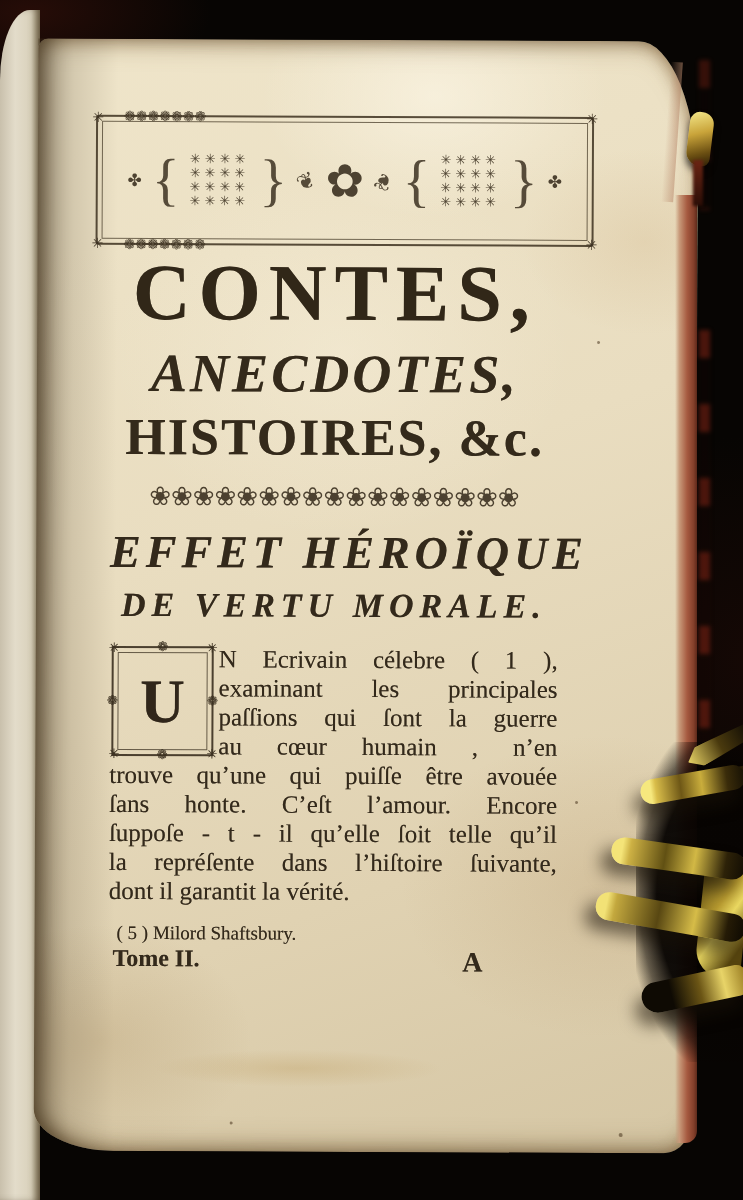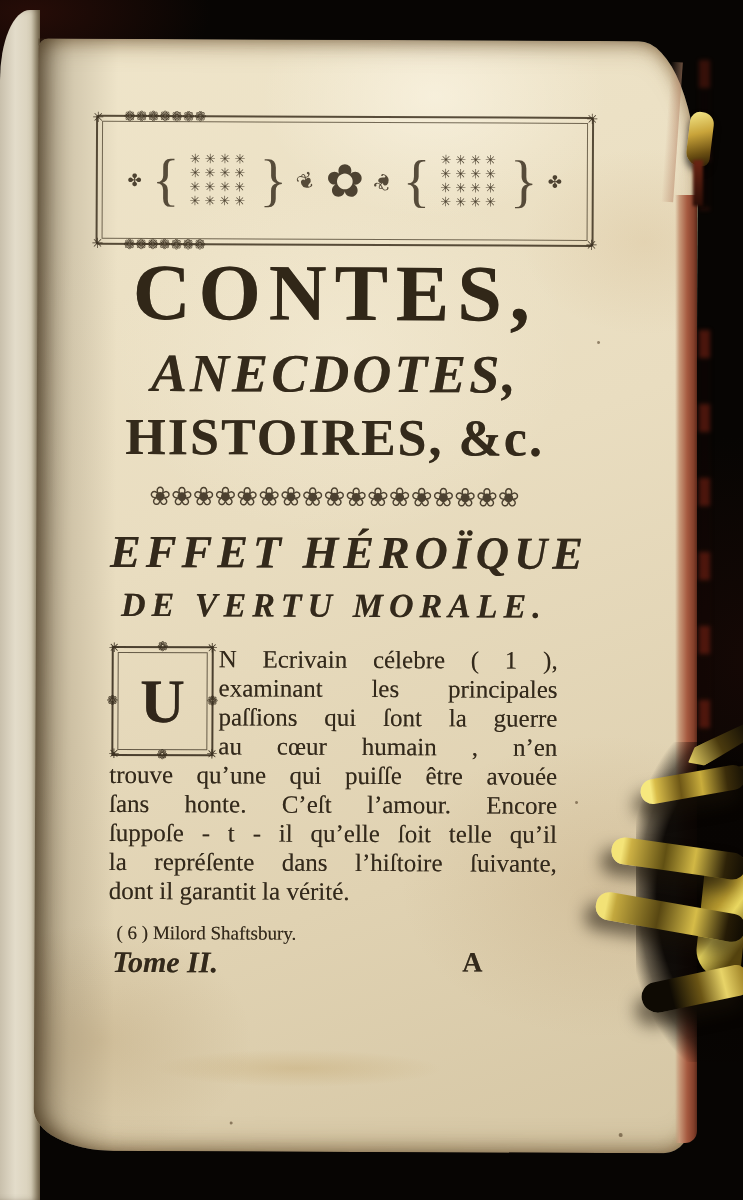--- a/index.html
+++ b/index.html
@@ -162,21 +162,21 @@
   .dc-c{transform:rotate(45deg);}
   .dc-tl{left:-7px;top:-7px;} .dc-tr{right:-7px;top:-7px;}
   .dc-bl{left:-7px;bottom:-7px;} .dc-br{right:-7px;bottom:-7px;}
   .jlines{flex:1;}
   .jline{line-height:29px;text-align:justify;text-align-last:justify;white-space:normal;}
   .jline.lastline{text-align-last:left;}
   .full-lines{margin-top:0;}
   
   .footnote{position:absolute;left:8px;top:882px;font-size:19px;line-height:23px;}
   .tome-row{position:absolute;left:4px;right:0;top:906px;height:34px;}
-  .tome{position:absolute;left:0;font-size:30px;font-style:italic;font-weight:600;}
+  .tome{position:absolute;left:0;font-size:24px;font-weight:600;}
   .sig{position:absolute;left:350px;font-size:28px;font-weight:600;}
 </style>
 </head>
 <body>
 
 <div class="stage">
 
   <div class="left-page"></div>
 
   <div class="page">
@@ -252,21 +252,21 @@
         </div>
         <div class="full-lines">
           <div class="jline">trouve qu’une qui puiſſe être avouée</div>
           <div class="jline">ſans honte. C’eſt l’amour. Encore</div>
           <div class="jline">ſuppoſe - t - il qu’elle ſoit telle qu’il</div>
           <div class="jline">la repréſente dans l’hiſtoire ſuivante,</div>
           <div class="jline lastline">dont il garantit la vérité.</div>
         </div>
       </div>
 
-      <div class="footnote ink">( 6 ) Milord Shaftsbury.</div>
+      <div class="footnote ink">( 5 ) Milord Shaftsbury.</div>
       <div class="tome-row">
         <span class="tome ink">Tome II.</span>
         <span class="sig ink">A</span>
       </div>
     </div>
 
     <span class="speck" style="left:560px;top:300px;width:3px;height:3px;"></span>
     <span class="speck" style="left:585px;top:1092px;width:4px;height:4px;"></span>
     <span class="speck" style="left:196px;top:1082px;width:3px;height:3px;"></span>
     <span class="speck" style="left:540px;top:760px;width:3px;height:3px;"></span>

